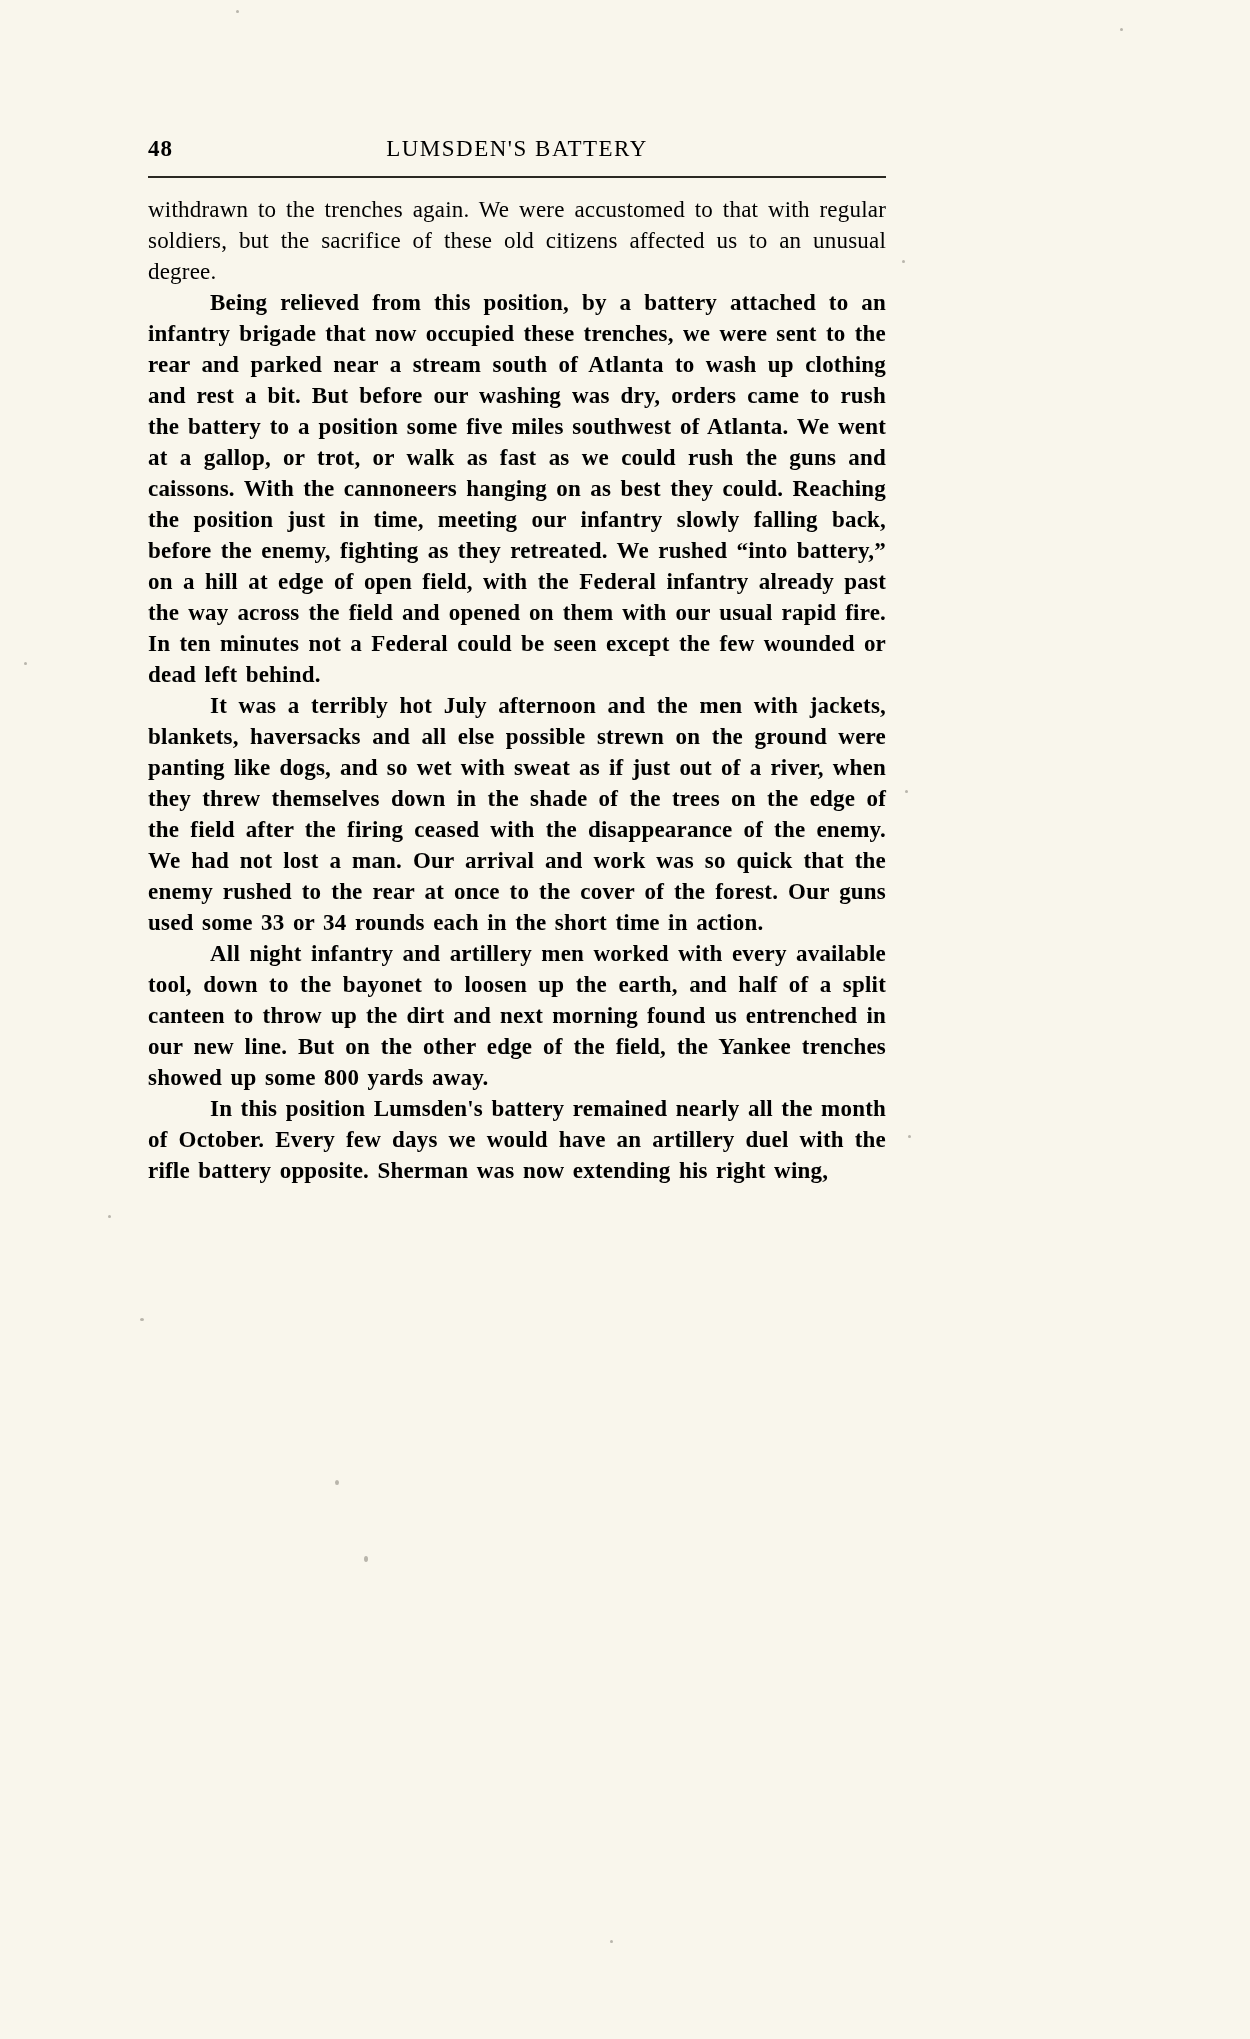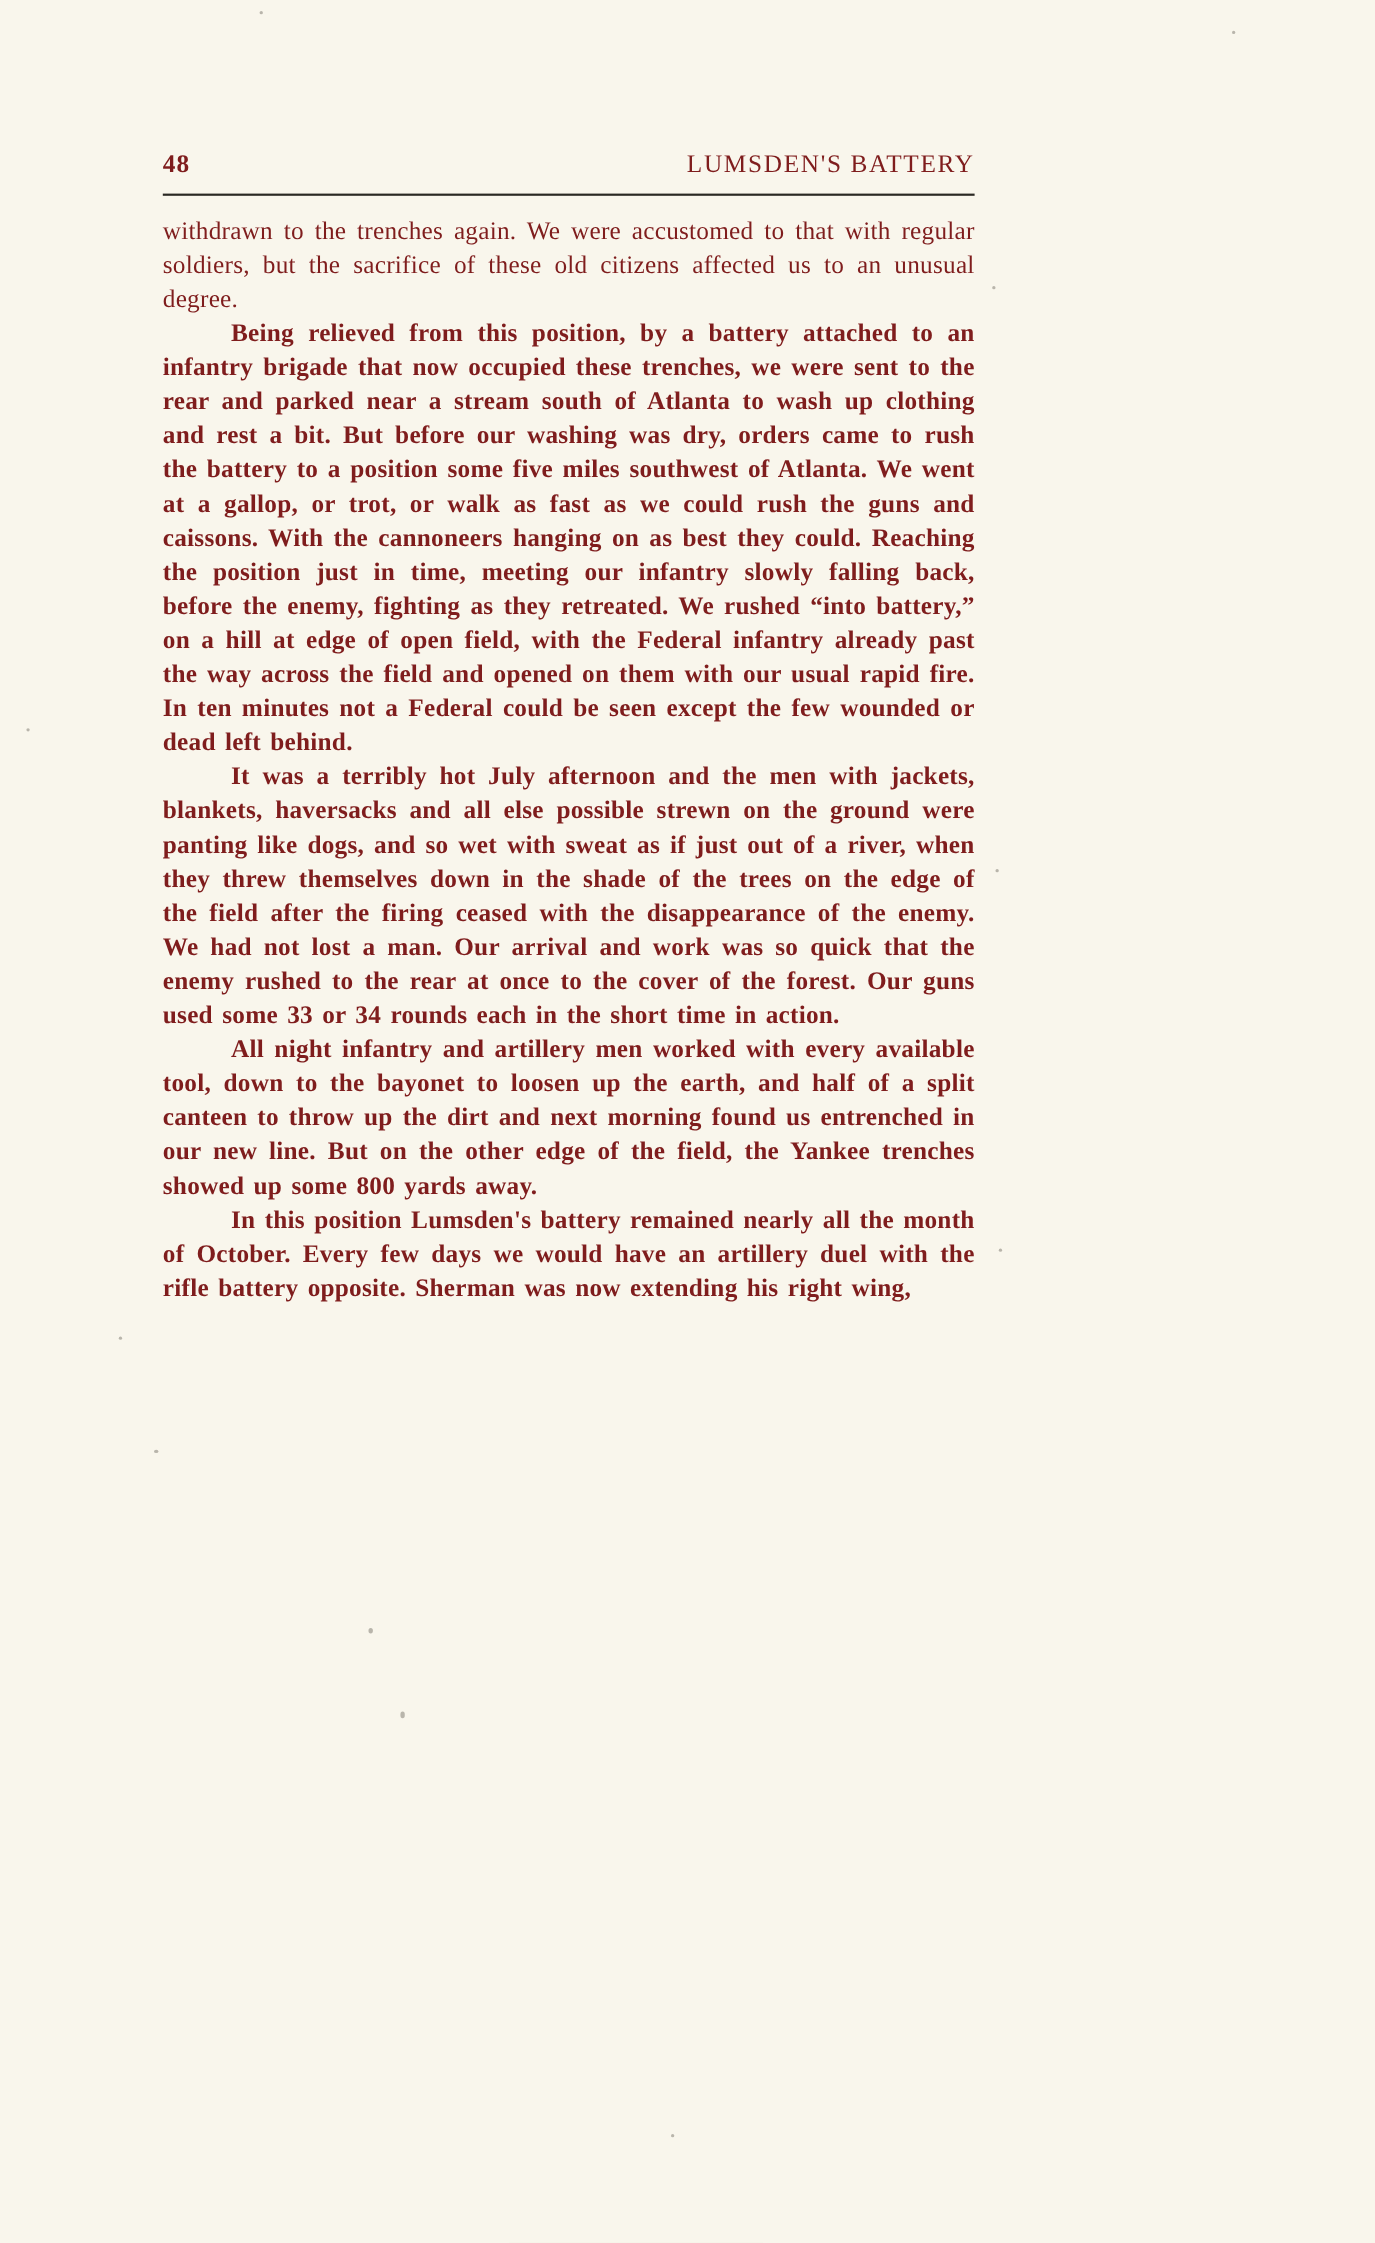--- a/index.html
+++ b/index.html
@@ -7,21 +7,21 @@
     padding: 0;
     background: #e8e4d8;
   }
   .page {
     position: relative;
     width: 1250px;
     height: 2039px;
     background: #f9f6ec;
     overflow: hidden;
     font-family: "Liberation Serif", "DejaVu Serif", serif;
-    color: #7f1d1d;
+    color: #000000;
   }
   
   .speck {
     position: absolute;
     background: #6b675d;
     border-radius: 50%;
     opacity: 0.45;
   }
   .content {
     position: absolute;
@@ -39,21 +39,21 @@
     top: 0;
     font-size: 23px;
     font-weight: bold;
     letter-spacing: 1px;
   }
   .running-head {
     position: absolute;
     left: 0;
     right: 0;
     top: 0;
-    text-align: right;
+    text-align: center;
     font-size: 23px;
     letter-spacing: 1.5px;
     font-weight: normal;
   }
   .header-rule {
     border: none;
     border-top: 2.5px solid #2b2923;
     margin: 6px 0 0 0;
   }
   .body-text {

